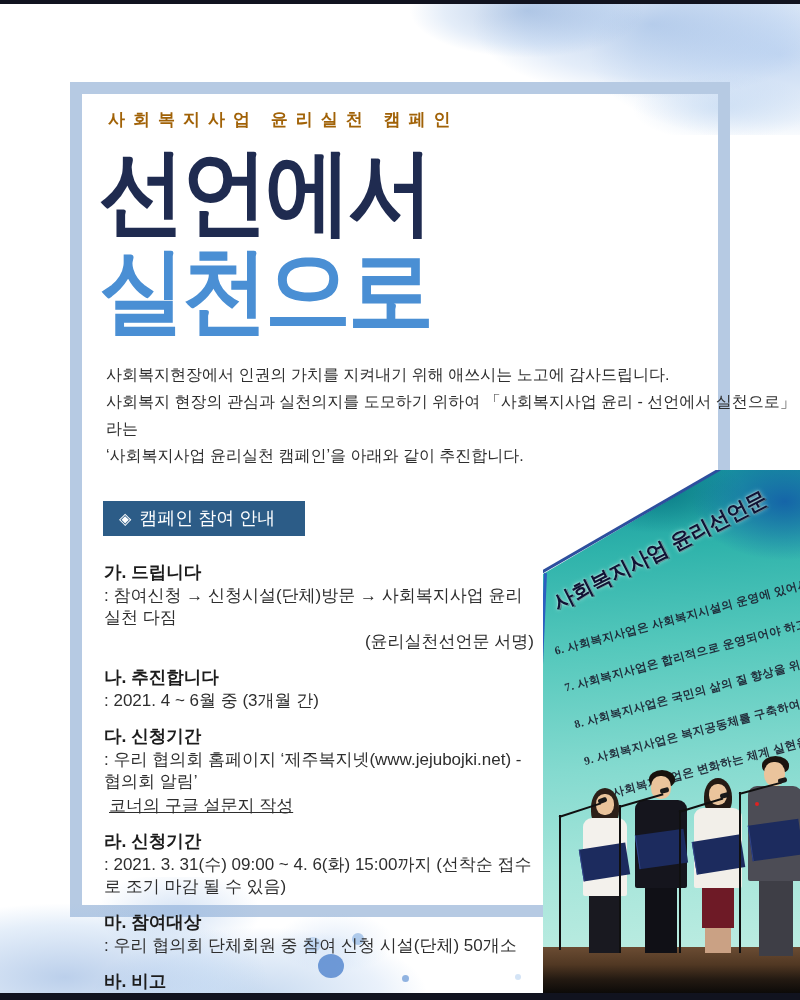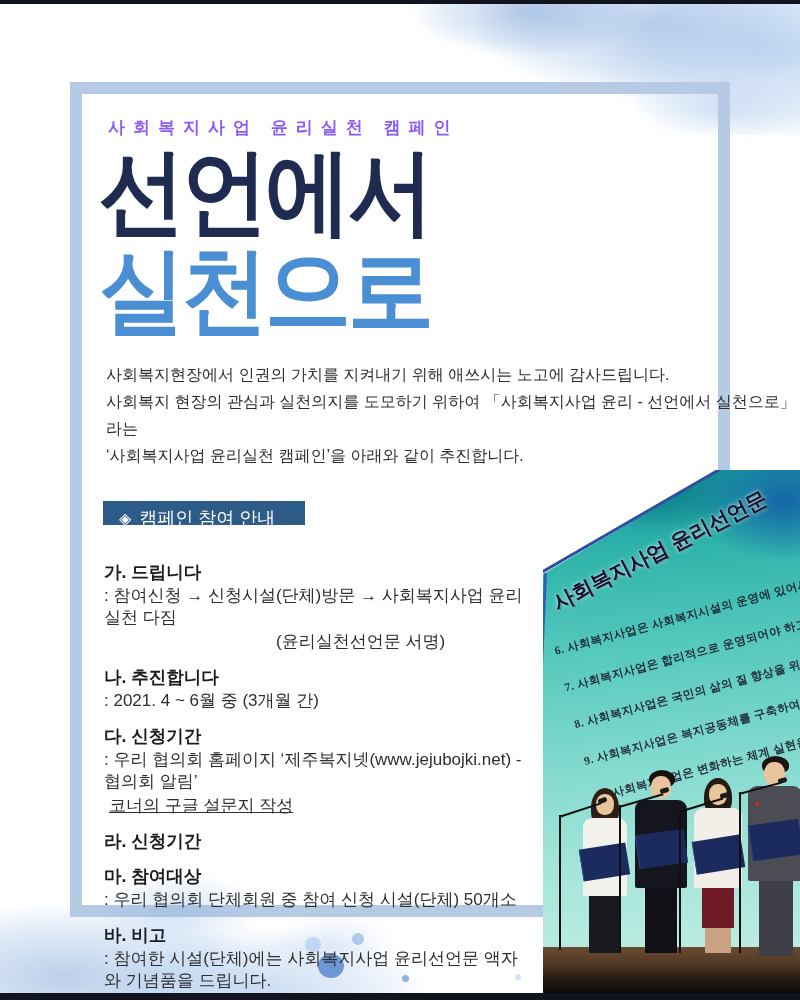--- a/index.html
+++ b/index.html
@@ -33,40 +33,40 @@
   .wc-dot.d2{left:402px;bottom:18px;width:7px;height:7px;background:rgba(110,155,215,.75);}
   .wc-dot.d3{left:352px;bottom:55px;width:12px;height:12px;background:rgba(120,165,220,.55);}
   .wc-dot.d4{left:305px;bottom:48px;width:16px;height:15px;background:rgba(150,188,232,.45);}
   .wc-dot.d5{left:515px;bottom:20px;width:6px;height:6px;background:rgba(160,195,235,.45);}
 
   
   .frame{position:absolute;left:70px;top:82px;width:660px;height:835px;
     border:12px solid #b6cae3;box-sizing:border-box;z-index:1;}
 
   
-  .kicker{position:absolute;left:108px;top:116px;z-index:3;
-    font-size:17px;font-weight:bold;letter-spacing:8px;color:#8b5cf6;}
+  .kicker{position:absolute;left:108px;top:108px;z-index:3;
+    font-size:17px;font-weight:bold;letter-spacing:8px;color:#a16207;}
   .big-title{position:absolute;left:99px;z-index:3;font-size:86px;font-weight:800;
     letter-spacing:-3px;line-height:1;transform:scaleY(1.1);transform-origin:top left;white-space:nowrap;}
   .big-title.t1{top:144px;color:#1f2b50;}
   .big-title.t2{top:243px;color:#4a8fd4;}
 
   
   .intro{position:absolute;left:106px;top:361px;z-index:3;font-size:16px;line-height:27px;color:#2e2e2e;}
 
   
   .badge{position:absolute;left:103px;top:501px;z-index:3;background:#2c5c87;color:#ffffff;
-    font-size:18px;height:24px;line-height:35px;padding:0 30px 0 16px;white-space:nowrap;}
+    font-size:18px;height:35px;line-height:35px;padding:0 30px 0 16px;white-space:nowrap;}
   .badge .dia{margin-right:8px;font-size:16px;}
 
   
   .list{position:absolute;left:104px;top:548px;width:430px;z-index:3;color:#2e2e2e;}
   .item-heading{font-size:17.5px;font-weight:bold;color:#1c1c1c;margin-top:13px;line-height:22px;}
   .item-line{font-size:17px;line-height:22px;margin-top:2px;}
-  .ind-a{padding-left:172px;}
+  .ind-a{padding-left:172px;text-align:right;}
   .ind-b{padding-left:5px;text-decoration:underline;}
 
   
   .photo{position:absolute;left:543px;top:470px;width:257px;height:523px;background:#ffffff;overflow:hidden;z-index:5;}
   .screen{position:absolute;left:0;top:0;width:257px;height:523px;
     background:
       radial-gradient(ellipse 150px 95px at 94% 6%, #1565a8, rgba(21,101,168,0) 62%),
       radial-gradient(ellipse 120px 60px at 45% 4%, #0c7d88, rgba(12,125,136,0) 70%),
       linear-gradient(176deg,#13939b 0%,#2fb3ab 16%,#55c8bc 34%,#84dacf 56%,#a5e5da 74%,#bcece1 92%);
     clip-path:polygon(0 104px,177px 0,257px 0,257px 523px,0 523px);}
@@ -130,20 +130,21 @@
   <div class="item-line ind-a">(윤리실천선언문 서명)</div>
 
   <div class="item-heading">나. 추진합니다</div>
   <div class="item-line">: 2021. 4 ~ 6월 중 (3개월 간)</div>
 
   <div class="item-heading">다. 신청기간</div>
   <div class="item-line">: 우리 협의회 홈페이지 ‘제주복지넷(www.jejubojki.net) - 협의회 알림’</div>
   <div class="item-line ind-b">코너의 구글 설문지 작성</div>
 
   <div class="item-heading">라. 신청기간</div>
+  <div class="item-line">: 2021. 3. 31(수) 09:00 ~ 4. 6(화) 15:00까지 (선착순 접수로 조기 마감 될 수 있음)</div>
 
   <div class="item-heading">마. 참여대상</div>
   <div class="item-line">: 우리 협의회 단체회원 중 참여 신청 시설(단체) 50개소</div>
 
   <div class="item-heading">바. 비고</div>
   <div class="item-line">: 참여한 시설(단체)에는 사회복지사업 윤리선언문 액자와 기념품을 드립니다.</div>
 </div>
 
 <div class="photo">
   <div class="screen"></div>

